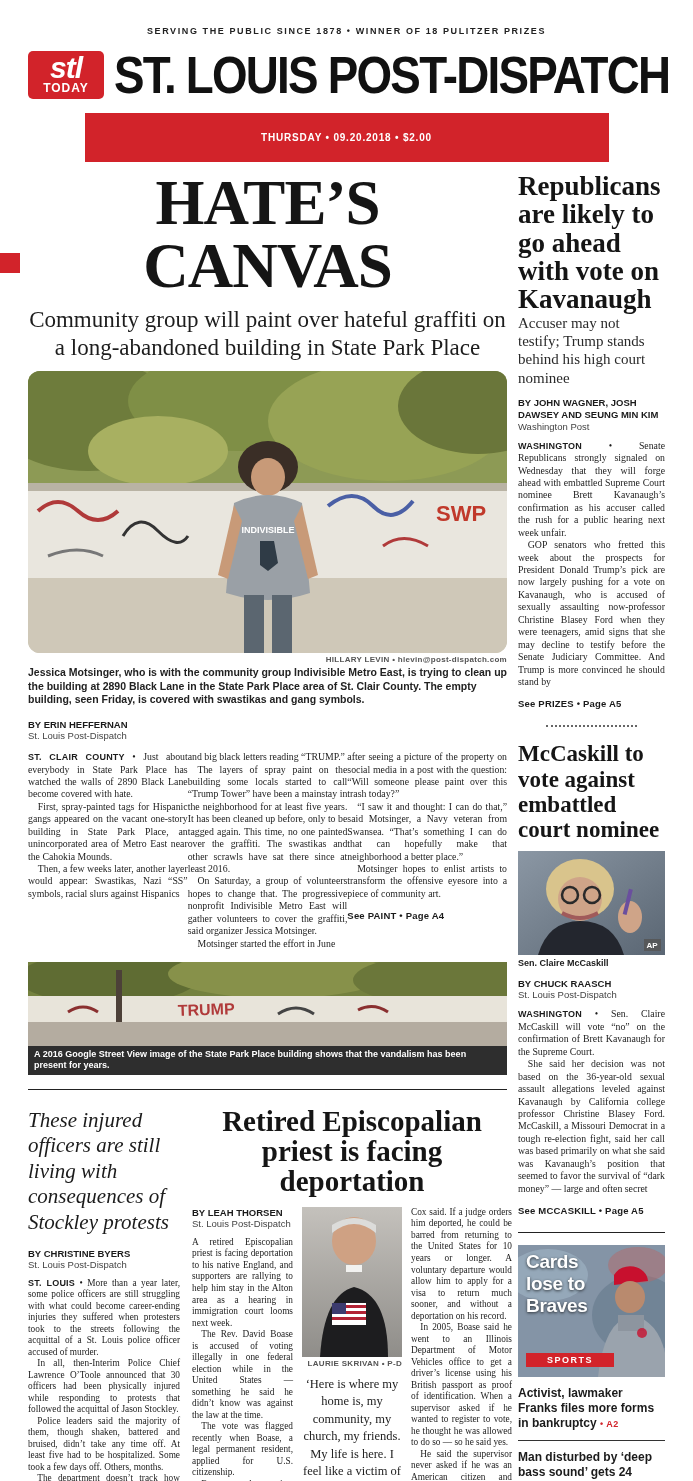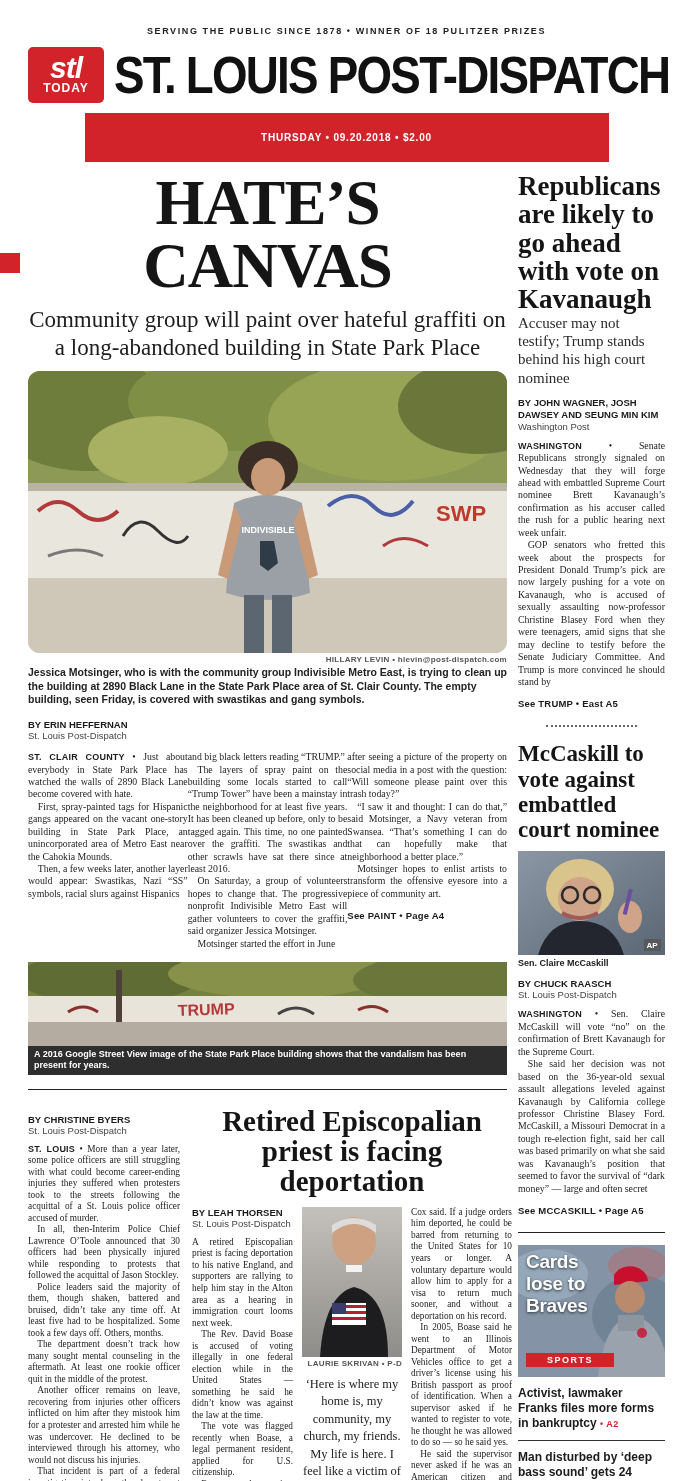--- a/index.html
+++ b/index.html
@@ -3,21 +3,21 @@
 <meta charset="utf-8">
 <style>
   * { margin:0; padding:0; box-sizing:border-box; }
   html,body { background:#fff; }
   body { width:693px; font-family:"Liberation Sans",sans-serif; color:#1a1a1a; }
   .page { width:693px; padding:26px 28px 10px 28px; position:relative; }
 
   
   .tagline { text-align:center; font-size:9px; font-weight:bold; letter-spacing:1.6px; color:#222; margin-bottom:10px; }
   .masthead { display:flex; align-items:center; gap:10px; height:58px; }
-  .logo { width:76px; height:56px; background:#d2232a; border-radius:5px; color:#fff; display:flex; flex-direction:column; align-items:center; justify-content:center; flex:0 0 auto; }
+  .logo { width:76px; height:48px; background:#d2232a; border-radius:5px; color:#fff; display:flex; flex-direction:column; align-items:center; justify-content:center; flex:0 0 auto; }
   .logo .stl { font-size:30px; font-weight:bold; font-style:italic; line-height:.85; letter-spacing:-1px; }
   .logo .today { font-size:12px; font-weight:bold; letter-spacing:1px; }
   .nameplate { font-size:52px; font-weight:bold; letter-spacing:-2px; white-space:nowrap; transform:scaleX(.88); transform-origin:left center; color:#111; }
   .datebar { width:524px; margin:9px auto 0; background:#d2232a; color:#fff; text-align:center; font-size:10px; font-weight:bold; letter-spacing:.8px; padding:19px 0; }
   .edition-mark { position:absolute; left:0; top:253px; width:20px; height:20px; background:#d2232a; }
 
   
   .content { display:flex; gap:11px; margin-top:10px; }
   .leftcol { width:479px; flex:0 0 auto; }
   .rail { width:147px; flex:0 0 auto; }
@@ -164,20 +164,21 @@
           <rect x="0" y="60" width="479" height="24" fill="#b4aca0"></rect>
         </svg>
       </div>
       <div class="photo2-captionbar">A 2016 Google Street View image of the State Park Place building shows that the vandalism has been present for years.</div>
 
       <hr class="section-rule">
 
       <div class="bottomrow">
 
         <div class="stockley">
+          <h2>These injured officers are still living with consequences of Stockley protests</h2>
           <div class="byline">BY CHRISTINE BYERS</div>
           <div class="byline-org">St. Louis Post-Dispatch</div>
           <p class="bodytext small-body" style="margin-top:8px;"><b class="dl">ST. LOUIS</b><span> • More than a year later, some police officers are still struggling with what could become career-ending injuries they suffered when protesters took to the streets following the acquittal of a St. Louis police officer accused of murder.
  In all, then-Interim Police Chief Lawrence O’Toole announced that 30 officers had been physically injured while responding to protests that followed the acquittal of Jason Stockley.
  Police leaders said the majority of them, though shaken, battered and bruised, didn’t take any time off. At least five had to be hospitalized. Some took a few days off. Others, months.
  The department doesn’t track how many sought mental counseling in the aftermath. At least one rookie officer quit in the middle of the protest.
  Another officer remains on leave, recovering from injuries other officers inflicted on him after they mistook him for a protester and arrested him while he was undercover. He declined to be interviewed through his attorney, who would not discuss his injuries.
  That incident is part of a federal investigation into how the department handled the protests — which have resulted in 14 lawsuits against the city, including one involving a former</span></p>
 
         </div>
@@ -239,21 +240,21 @@
       </div>
     </div>
 
     <div class="rail">
       <h2 class="kav">Republicans are likely to go ahead with vote on Kavanaugh</h2>
       <div class="deck">Accuser may not testify; Trump stands behind his high court nominee</div>
       <div class="byline">BY JOHN WAGNER, JOSH DAWSEY AND SEUNG MIN KIM</div>
       <div class="byline-org">Washington Post</div>
       <p class="bodytext"><b class="dl">WASHINGTON</b><span> • Senate Republicans strongly signaled on Wednesday that they will forge ahead with embattled Supreme Court nominee Brett Kavanaugh’s confirmation as his accuser called the rush for a public hearing next week unfair.
  GOP senators who fretted this week about the prospects for President Donald Trump’s pick are now largely pushing for a vote on Kavanaugh, who is accused of sexually assaulting now-professor Christine Blasey Ford when they were teenagers, amid signs that she may decline to testify before the Senate Judiciary Committee. And Trump is more convinced he should stand by</span></p>
-      <div class="jump">See TRUMP • East A5</div>
+      <div class="jump">See PRIZES • Page A5</div>
 
       <hr class="dotted-rule">
 
       <h2 class="mcc">McCaskill to vote against embattled court nominee</h2>
       <div class="photo-frame" style="height:104px; margin-top:8px;">
         <svg width="147" height="104" viewBox="0 0 147 104">
           <rect width="147" height="104" fill="#74808e"></rect>
           <rect x="0" y="0" width="147" height="104" fill="url(#mg)"></rect>
           <defs>
               <linearGradient id="mg" x1="0" y1="0" x2="1" y2="1">

